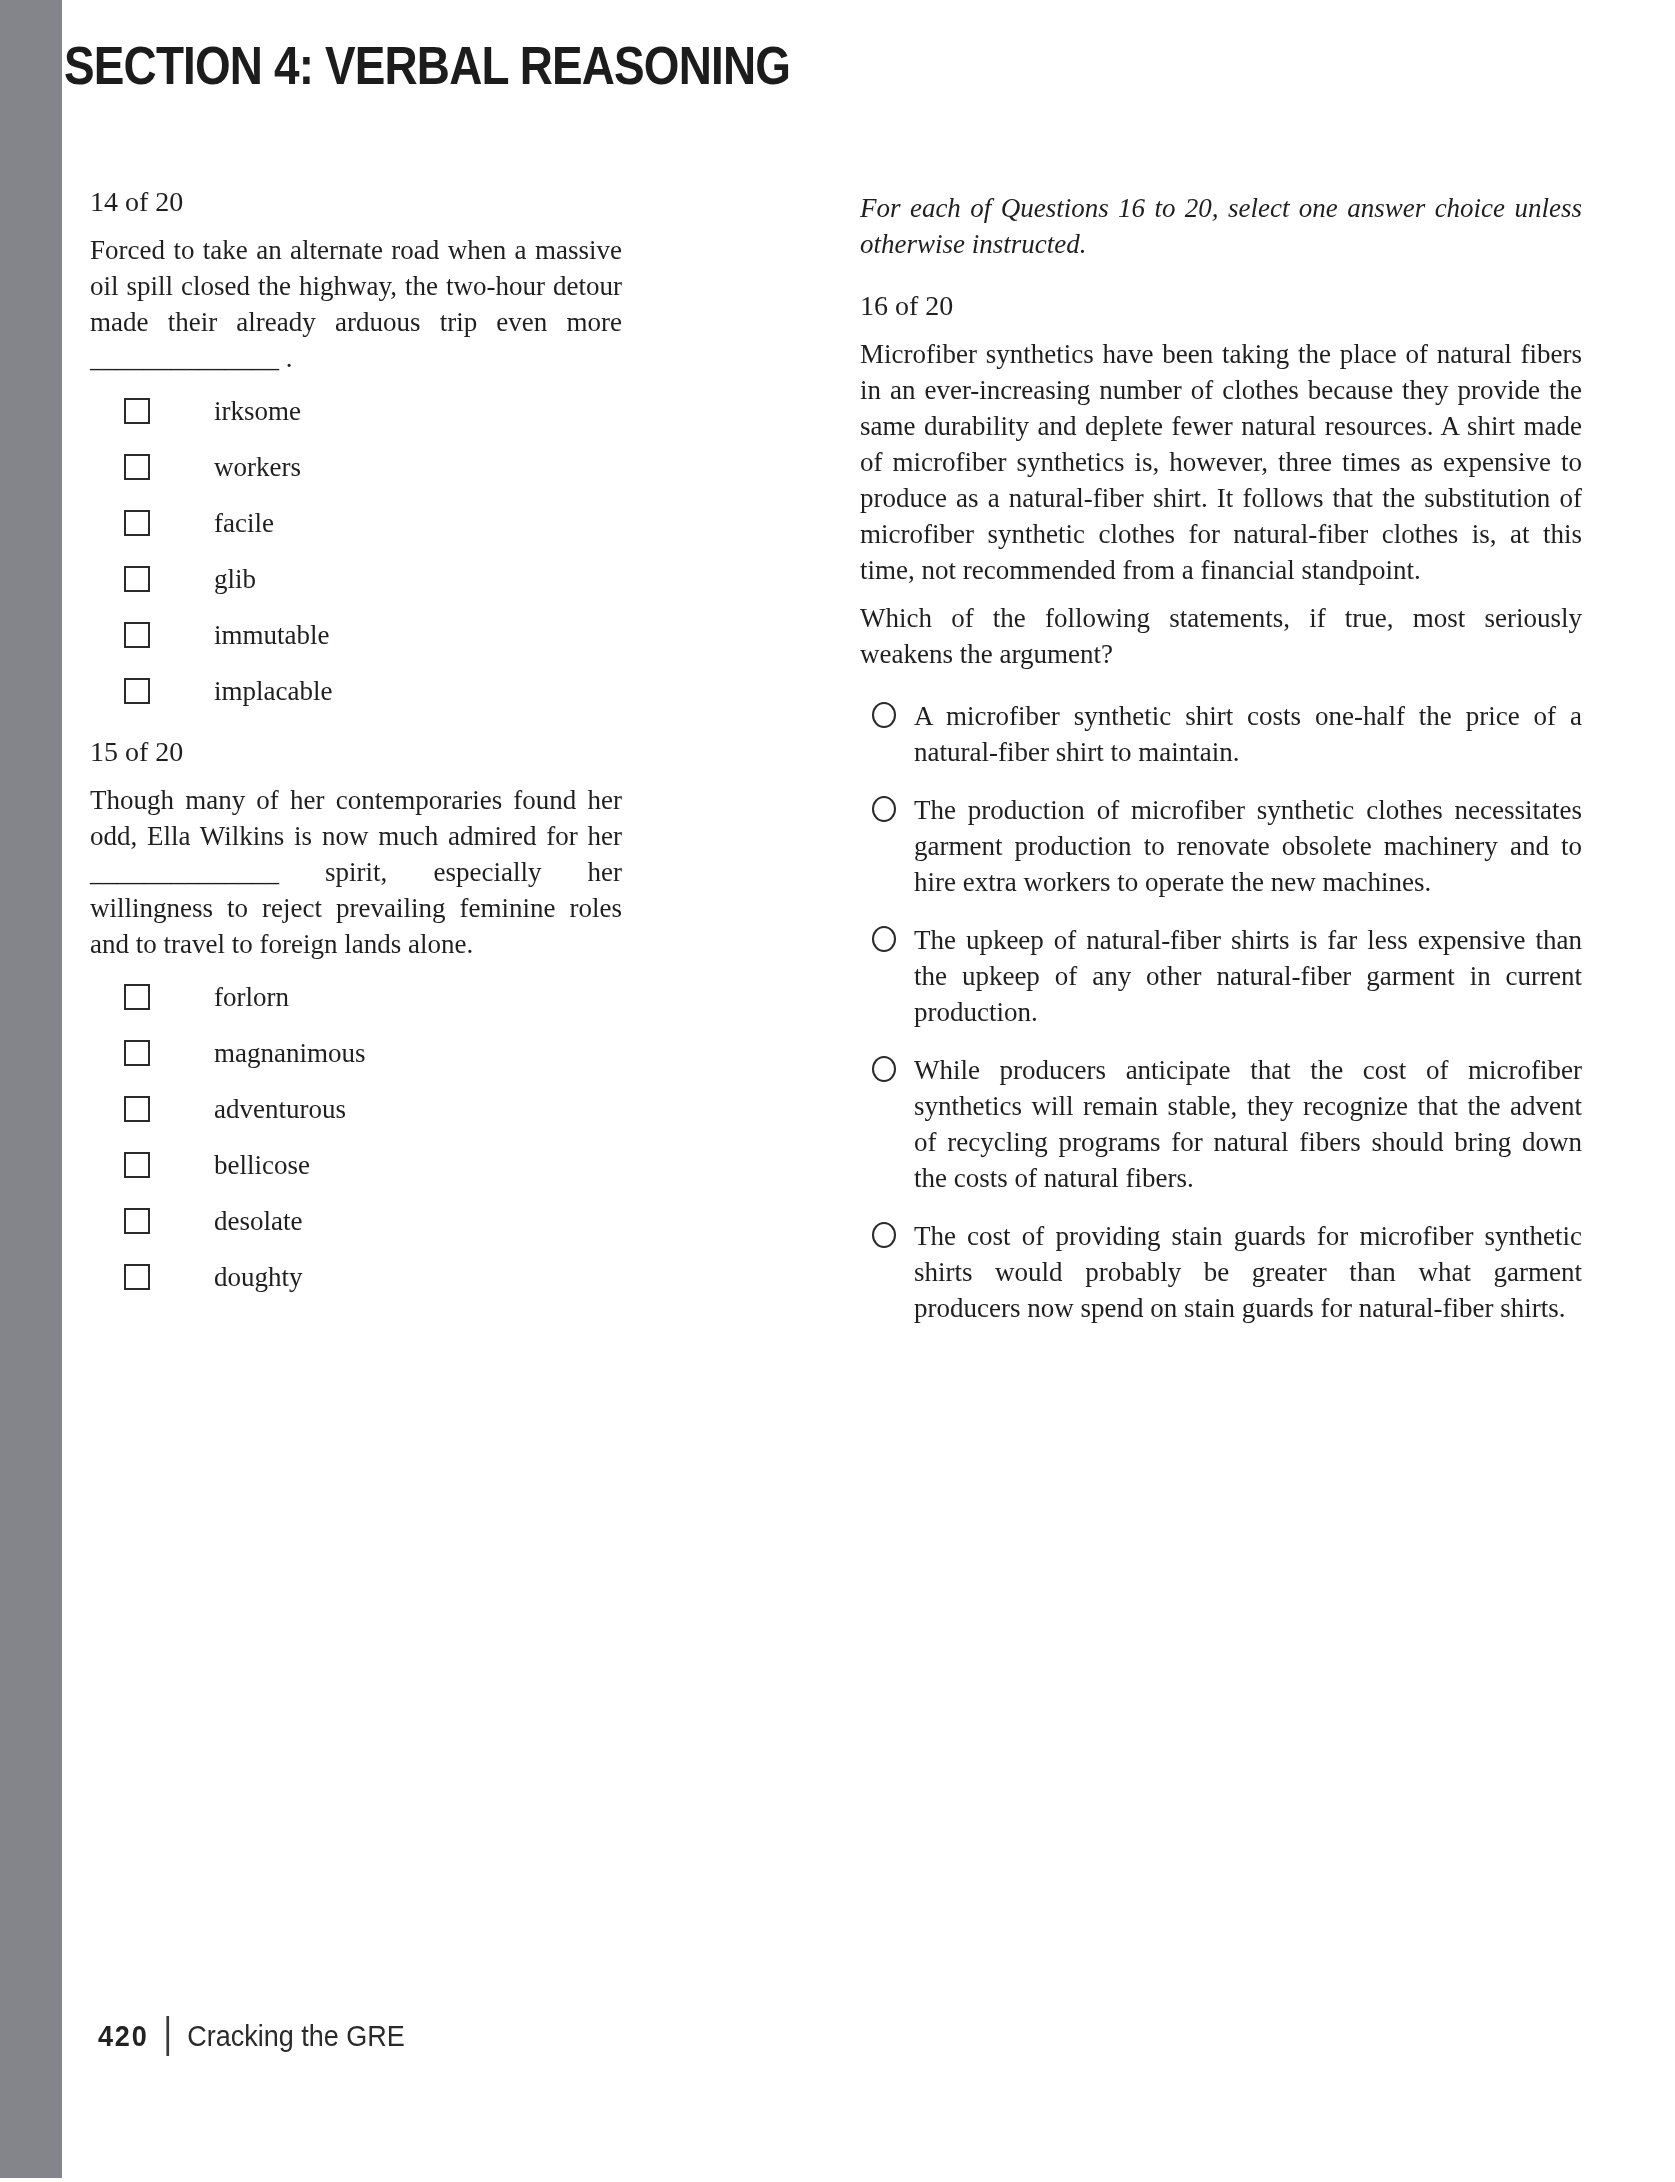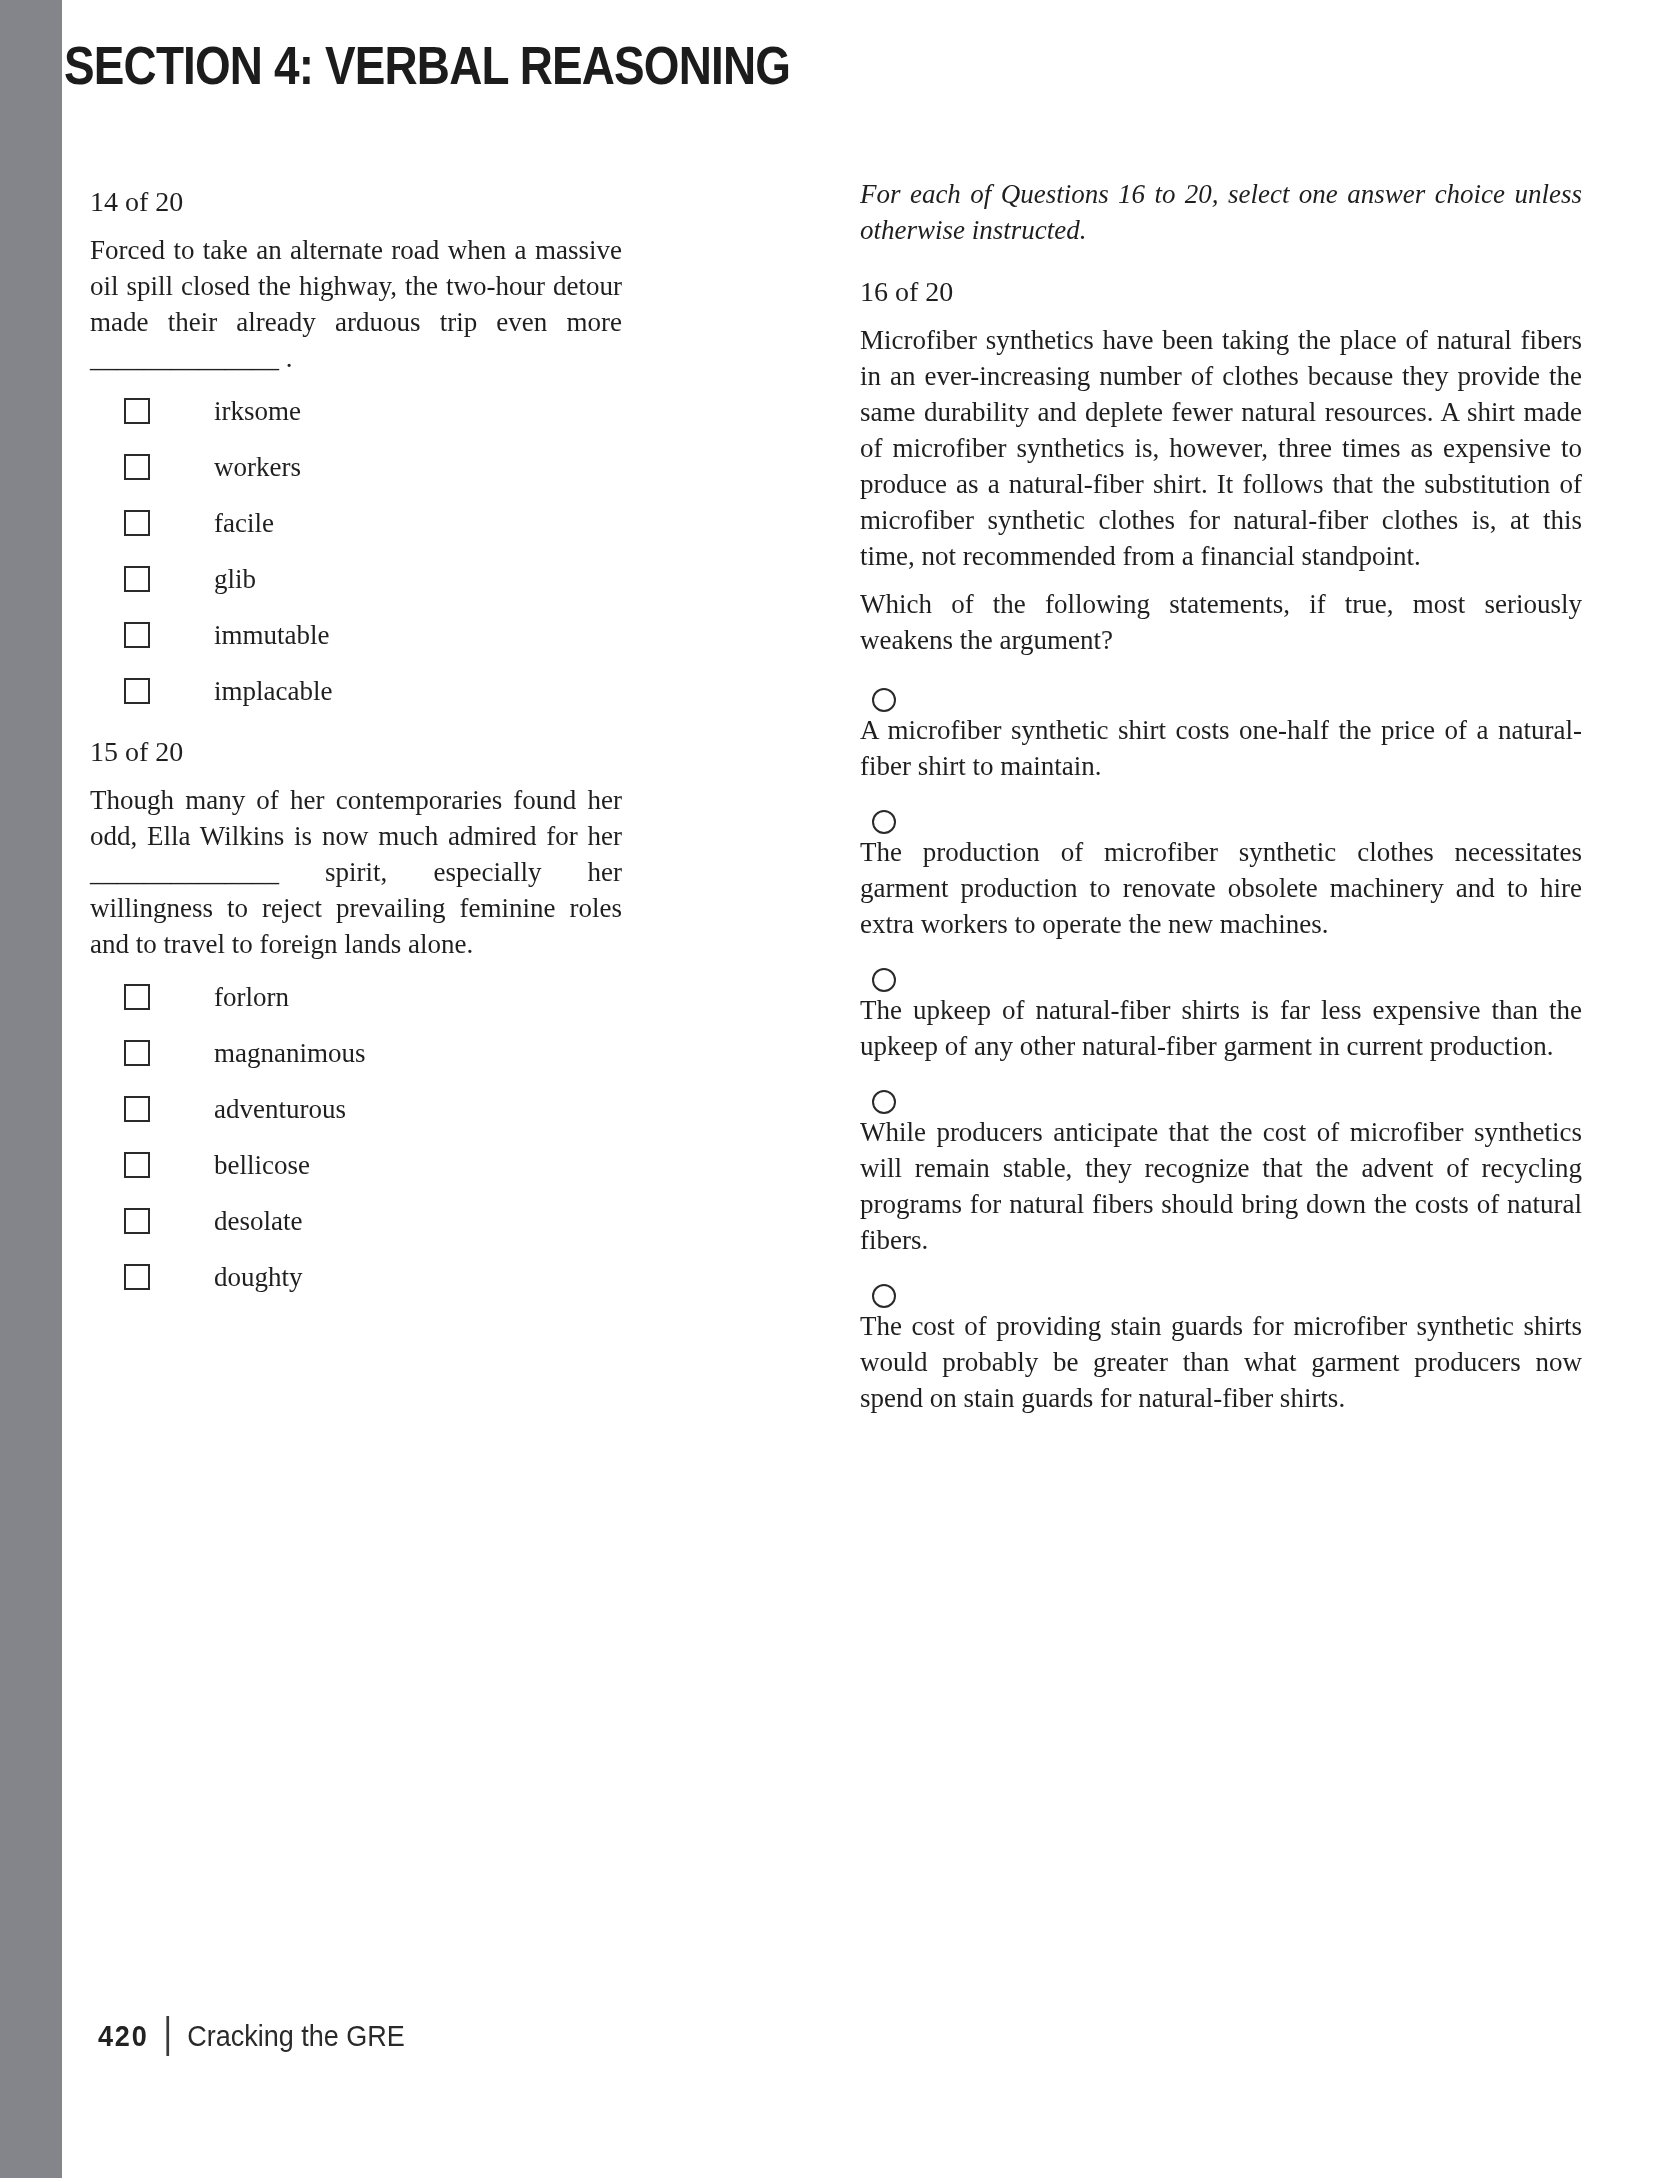--- a/index.html
+++ b/index.html
@@ -29,21 +29,21 @@
     letter-spacing: -1px;
     color: #1c1c1c;
     transform: scaleX(0.85);
     transform-origin: center;
     white-space: nowrap;
   }
   .col-left {
     position: absolute; left: 90px; top: 186px; width: 532px;
   }
   .col-right {
-    position: absolute; left: 860px; top: 176px; width: 722px; font-family: Liberation Serif, serif;
+    position: absolute; left: 860px; top: 190px; width: 722px; font-family: Liberation Serif, serif;
   }
   .qnum {
     font-size: 28px; line-height: 32px;
     margin: 0 0 14px 0;
   }
   .qtext {
     font-size: 27px; line-height: 36px;
     text-align: justify;
     margin: 0;
   }
@@ -68,21 +68,20 @@
     background: #fff;
     margin-right: 20px;
   }
   .opt-label { font-size: 27px; line-height: 30px; }
   .q16-block { margin-top: 0; }
   .q16-question { margin-top: 12px; }
   .ropts { margin-top: 26px; }
   .ropt-row {
     display: flex; align-items: flex-start;
     margin-bottom: 22px;
-    flex-direction: column;
   }
   .radio {
     flex: 0 0 24px;
     width: 24px; height: 26px;
     border: 2px solid #2a2a2a;
     border-radius: 50%;
     background: #fff;
     margin: 4px 18px 0 12px;
   }
   .ropt-text {

